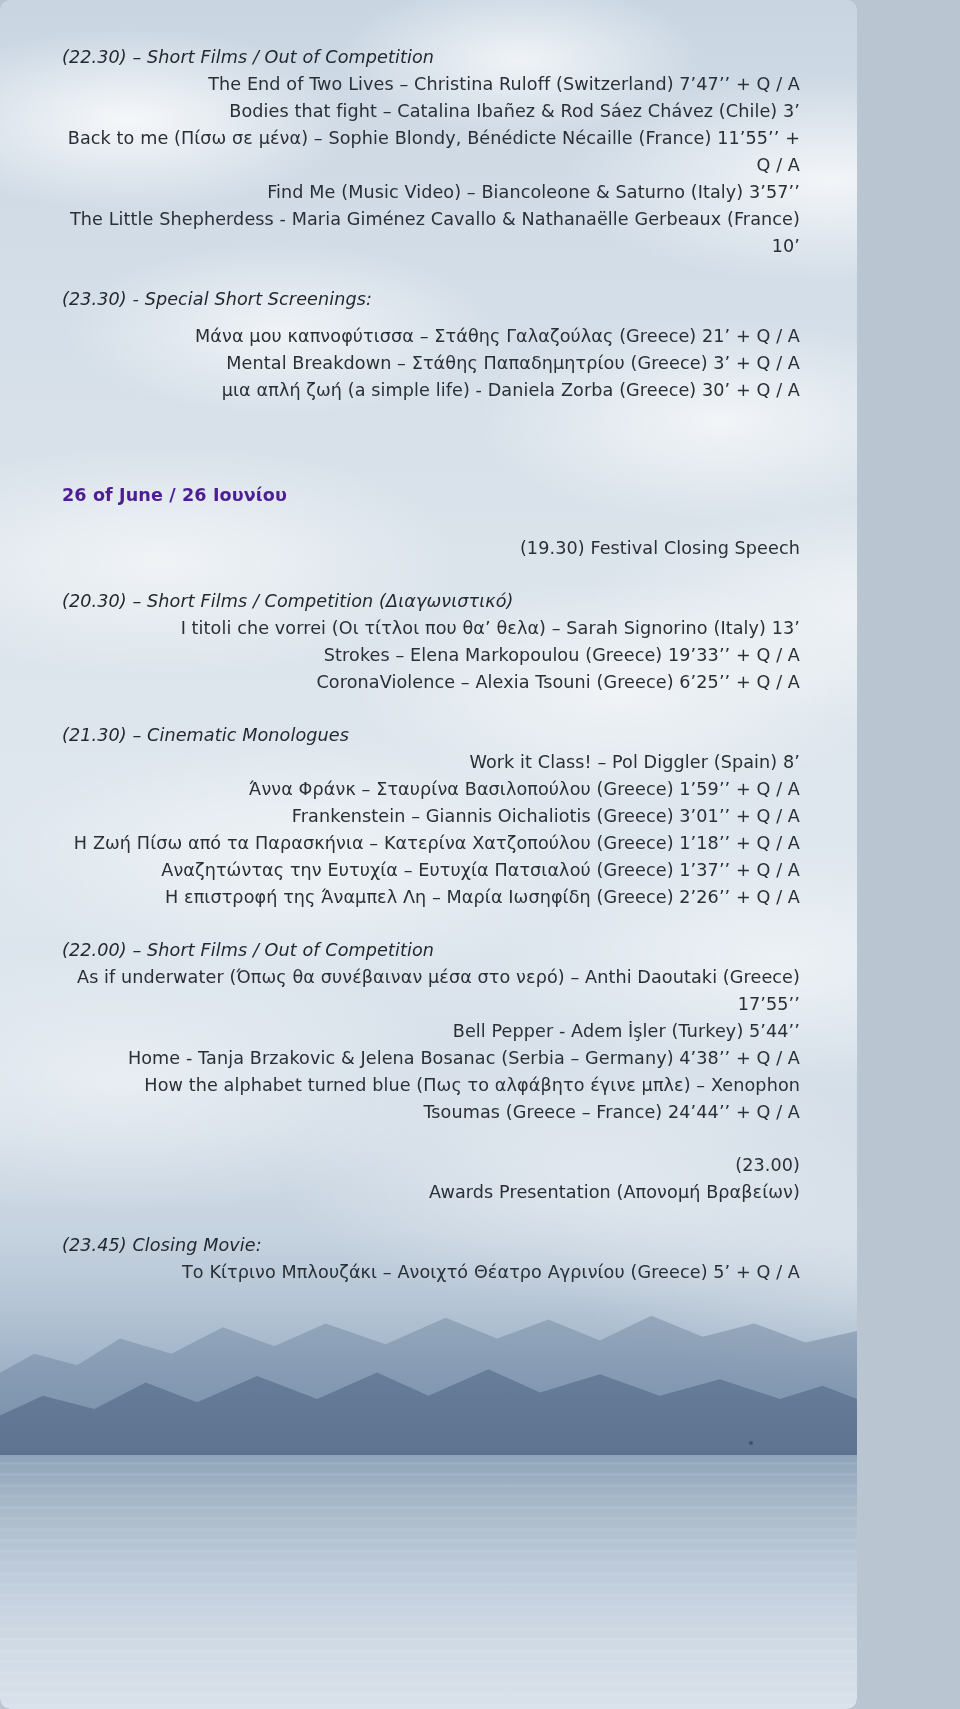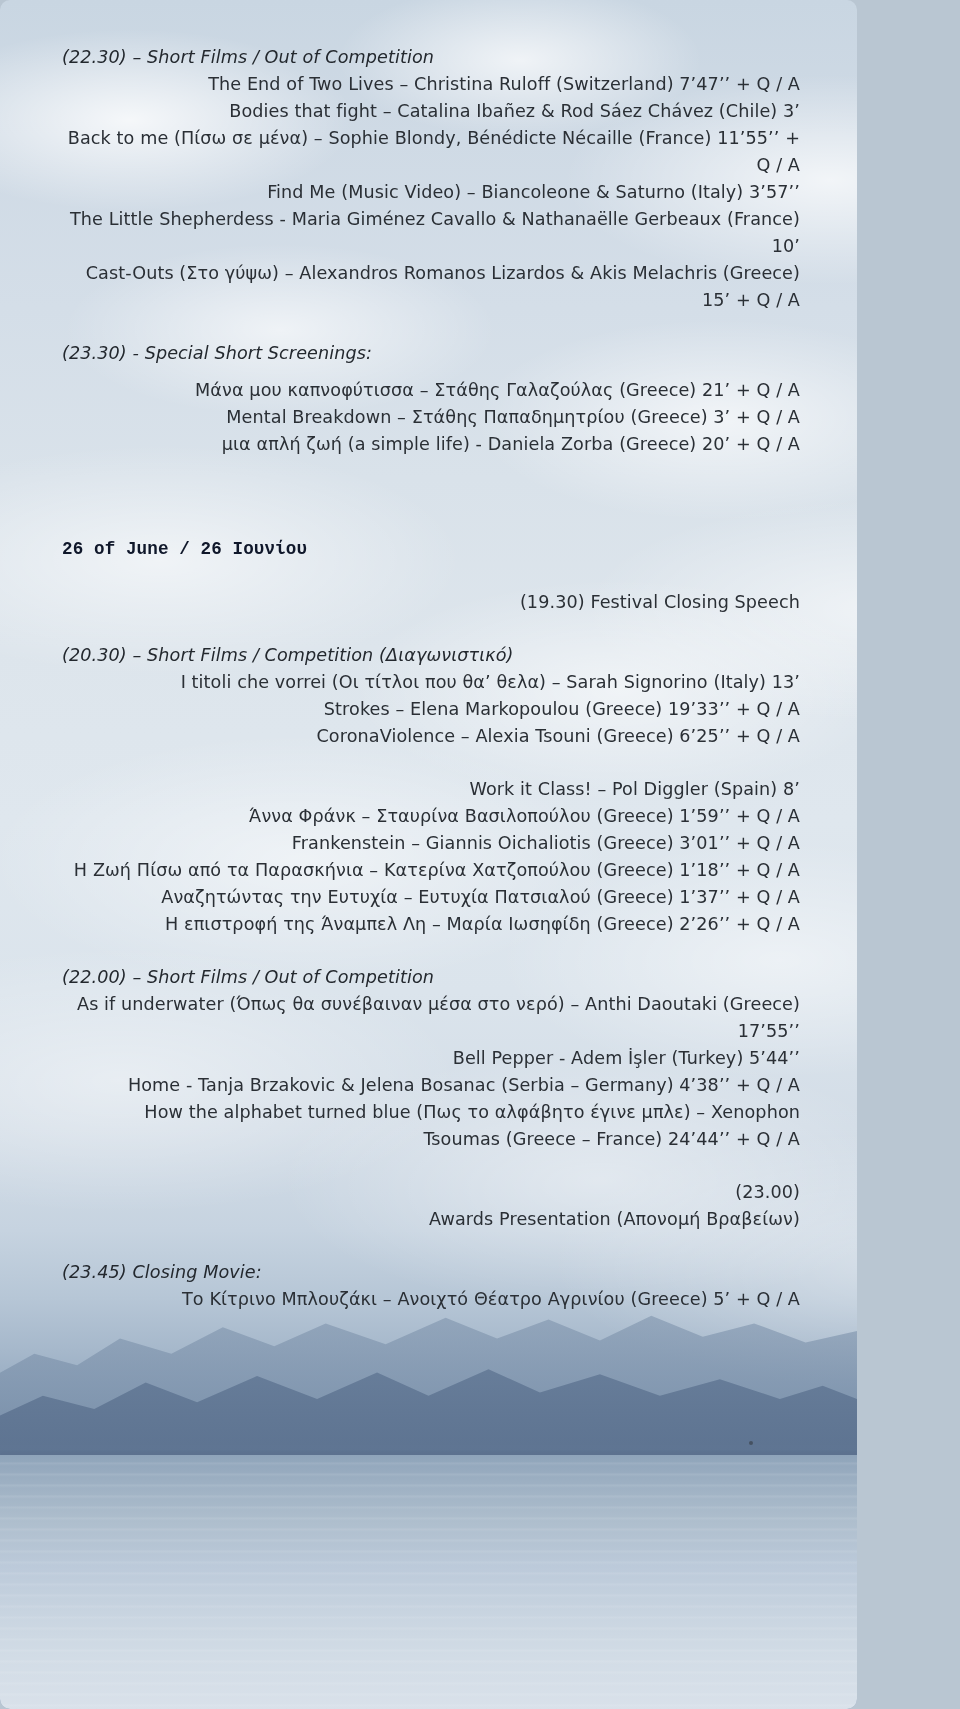--- a/index.html
+++ b/index.html
@@ -138,22 +138,21 @@
   .gap-sm { height: 10px; }
   .gap-md { height: 26px; }
   .gap-xl { height: 52px; }
 
   .heading-italic {
     font-style: italic;
     color: #23282e;
   }
   .heading-bold {
     font-weight: bold;
-    color: #0f172a;
-    font-family: Liberation Mono, monospace;
+    color: #4c1d95;
   }
   .line {
     color: #2a2f35;
     text-align: right;
   }
 </style>
 </head>
 <body>
 
 <div id="page">
@@ -168,31 +167,30 @@
 
   <div class="content">
 
     <div class="block">
       <div class="heading-italic">(22.30) – Short Films / Out of Competition</div>
       <div class="line">The End of Two Lives – Christina Ruloff (Switzerland)  7’47’’ + Q / A</div>
       <div class="line">Bodies that fight – Catalina Ibañez &amp; Rod Sáez Chávez (Chile) 3’</div>
       <div class="line">Back to me (Πίσω σε μένα) – Sophie Blondy, Bénédicte Nécaille (France) 11’55’’ + Q / A</div>
       <div class="line">Find Me (Music Video) – Biancoleone &amp; Saturno (Italy)  3’57’’</div>
       <div class="line">The Little Shepherdess - Maria Giménez Cavallo &amp; Nathanaëlle Gerbeaux (France) 10’</div>
-      <div class="line">Cast-Outs (Στο γύψω) – Alexandros Romanos Lizardos &amp; Akis Melachris (Greece)  15’ + Q / A</div>
     </div>
 
     <div class="gap-md"></div>
 
     <div class="block">
       <div class="heading-italic">(23.30) - Special Short Screenings:</div>
       <div class="gap-sm"></div>
       <div class="line">Μάνα μου καπνοφύτισσα – Στάθης Γαλαζούλας (Greece)  21’ + Q / A</div>
       <div class="line">Mental Breakdown – Στάθης Παπαδημητρίου (Greece) 3’ + Q / A</div>
-      <div class="line">μια απλή ζωή (a simple life) - Daniela Zorba (Greece)  20’ + Q / A</div>
+      <div class="line">μια απλή ζωή (a simple life) - Daniela Zorba (Greece)  30’ + Q / A</div>
     </div>
 
     <div class="gap-xl"></div>
     <div class="gap-md"></div>
 
     <div class="block">
       <div class="heading-bold">26 of June / 26 Ιουνίου</div>
     </div>
 
     <div class="gap-md"></div>
@@ -206,20 +204,21 @@
     <div class="block">
       <div class="heading-italic">(20.30) – Short Films / Competition (Διαγωνιστικό)</div>
       <div class="line">I titoli che vorrei (Οι τίτλοι που θα’ θελα) – Sarah Signorino (Italy) 13’</div>
       <div class="line">Strokes – Elena Markopoulou (Greece) 19’33’’ + Q / A</div>
       <div class="line">CoronaViolence – Alexia Tsouni (Greece) 6’25’’ + Q / A</div>
     </div>
 
     <div class="gap-md"></div>
 
     <div class="block">
+      <div class="heading-italic">(21.30) – Cinematic Monologues</div>
       <div class="line">Work it Class! – Pol Diggler (Spain)  8’</div>
       <div class="line">Άννα Φράνκ – Σταυρίνα Βασιλοπούλου (Greece) 1’59’’ + Q / A</div>
       <div class="line">Frankenstein – Giannis Oichaliotis (Greece) 3’01’’ + Q / A</div>
       <div class="line">Η Ζωή Πίσω από τα Παρασκήνια – Κατερίνα Χατζοπούλου (Greece) 1’18’’ + Q / A</div>
       <div class="line">Αναζητώντας την Ευτυχία – Ευτυχία Πατσιαλού (Greece) 1’37’’ + Q / A</div>
       <div class="line">Η επιστροφή της Άναμπελ Λη – Μαρία Ιωσηφίδη (Greece) 2’26’’ + Q / A</div>
     </div>
 
     <div class="gap-md"></div>
 

